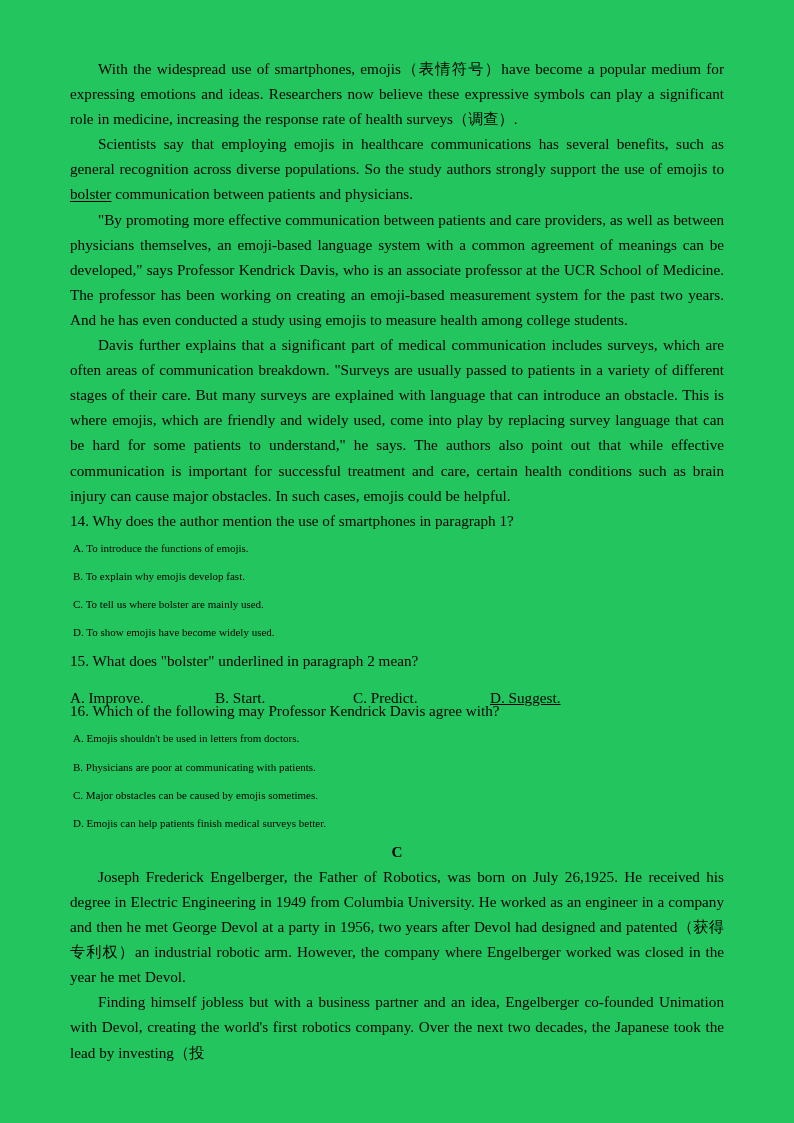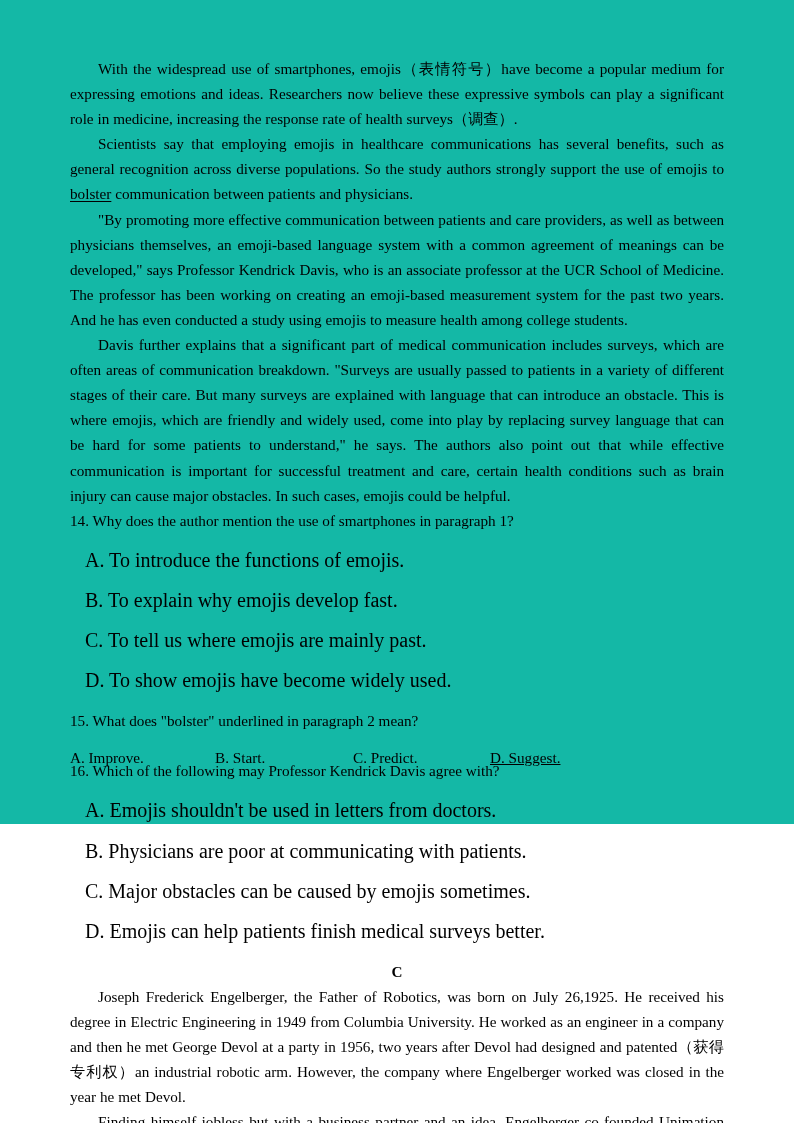--- a/index.html
+++ b/index.html
@@ -13,22 +13,22 @@
     font-family: "Liberation Serif", "DejaVu Serif", serif;
     color: #000000;
     overflow: hidden;
     position: relative;
   }
   .page {
     position: absolute;
     left: 0;
     top: 0;
     width: 794px;
-    height: 824px;
-    background: #14b8a6;
+    height: 1123px;
+    background: #22c55e;
   }
   .content {
     position: absolute;
     left: 70px;
     top: 56px;
     width: 654px;
   }
 
   
   .para {
@@ -59,25 +59,25 @@
 
   
   .question {
     font-size: 15.2px;
     line-height: 25.1px;
     text-align: left;
     text-indent: 0;
     margin: 0;
   }
   .option {
-    font-size: 20px;
+    font-size: 11px;
     line-height: 25.1px;
     text-align: left;
     text-indent: 0;
-    margin: 15px;
+    margin: 3px;
   }
   .option-row {
     font-size: 15.2px;
     line-height: 25.1px;
     display: block;
     position: relative;
     height: 25.1px;
     white-space: nowrap;
   }
   .option-row .opt {
@@ -107,21 +107,21 @@
     <p class="para"><span>Scientists say that employing emojis in healthcare communications has several benefits, such as general recognition across diverse populations. So the study authors strongly support the use of emojis to </span><u class="underlined">bolster</u><span> communication between patients and physicians.</span></p>
 
     <p class="para">"By promoting more effective communication between patients and care providers, as well as between physicians themselves, an emoji-based language system with a common agreement of meanings can be developed," says Professor Kendrick Davis, who is an associate professor at the UCR School of Medicine. The professor has been working on creating an emoji-based measurement system for the past two years. And he has even conducted a study using emojis to measure health among college students.</p>
 
     <p class="para">Davis further explains that a significant part of medical communication includes surveys, which are often areas of communication breakdown. "Surveys are usually passed to patients in a variety of different stages of their care. But many surveys are explained with language that can introduce an obstacle. This is where emojis, which are friendly and widely used, come into play by replacing survey language that can be hard for some patients to understand," he says. The authors also point out that while effective communication is important for successful treatment and care, certain health conditions such as brain injury can cause major obstacles. In such cases, emojis could be helpful.</p>
 
 
     <p class="question">14. Why does the author mention the use of smartphones in paragraph 1?</p>
     <p class="option">A. To introduce the functions of emojis.</p>
     <p class="option">B. To explain why emojis develop fast.</p>
-    <p class="option">C. To tell us where emojis are mainly past.</p>
+    <p class="option">C. To tell us where bolster are mainly used.</p>
     <p class="option">D. To show emojis have become widely used.</p>
 
     <p class="question">15. What does "bolster" underlined in paragraph 2 mean?</p>
     <div class="option-row">
       <span class="opt a">A. Improve.</span>
       <span class="opt b">B. Start.</span>
       <span class="opt c">C. Predict.</span>
       <span class="opt d">D. Suggest.</span>
     </div>
 

